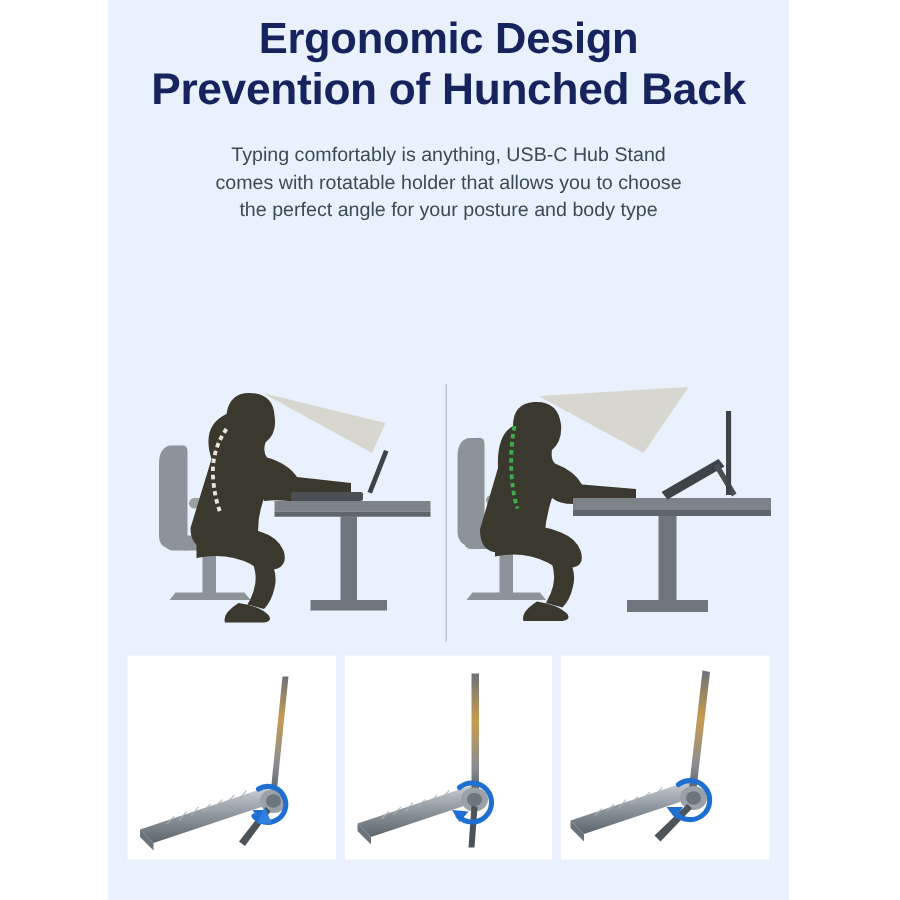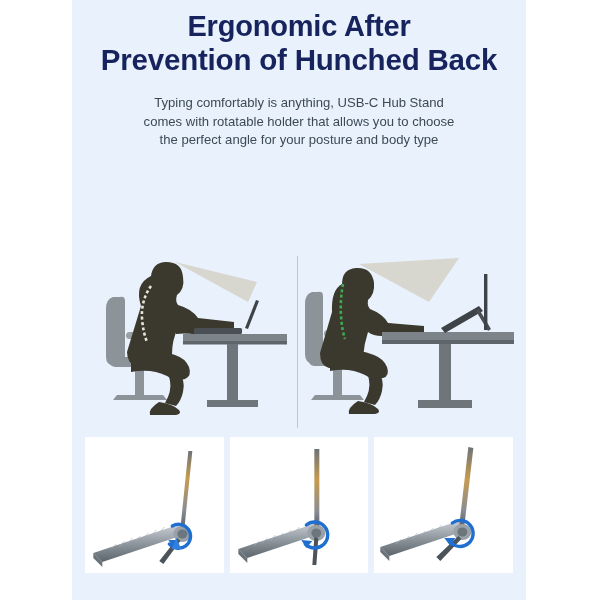--- a/index.html
+++ b/index.html
@@ -88,21 +88,21 @@
   }
   .photo-card svg { display:block; width:100%; height:100%; }
 </style>
 </head>
 <body>
 
 <div class="page">
   <div class="panel">
 
     <div class="header">
-      <div class="title-line">Ergonomic After</div>
+      <div class="title-line">Ergonomic Design</div>
       <div class="title-line l2">Prevention of Hunched Back</div>
       <div class="subtitle">Typing comfortably is anything, USB-C Hub Stand
 comes with rotatable holder that allows you to choose
 the perfect angle for your posture and body type</div>
     </div>
 
 
     <div class="scenes">
 
       <div class="scene left">

